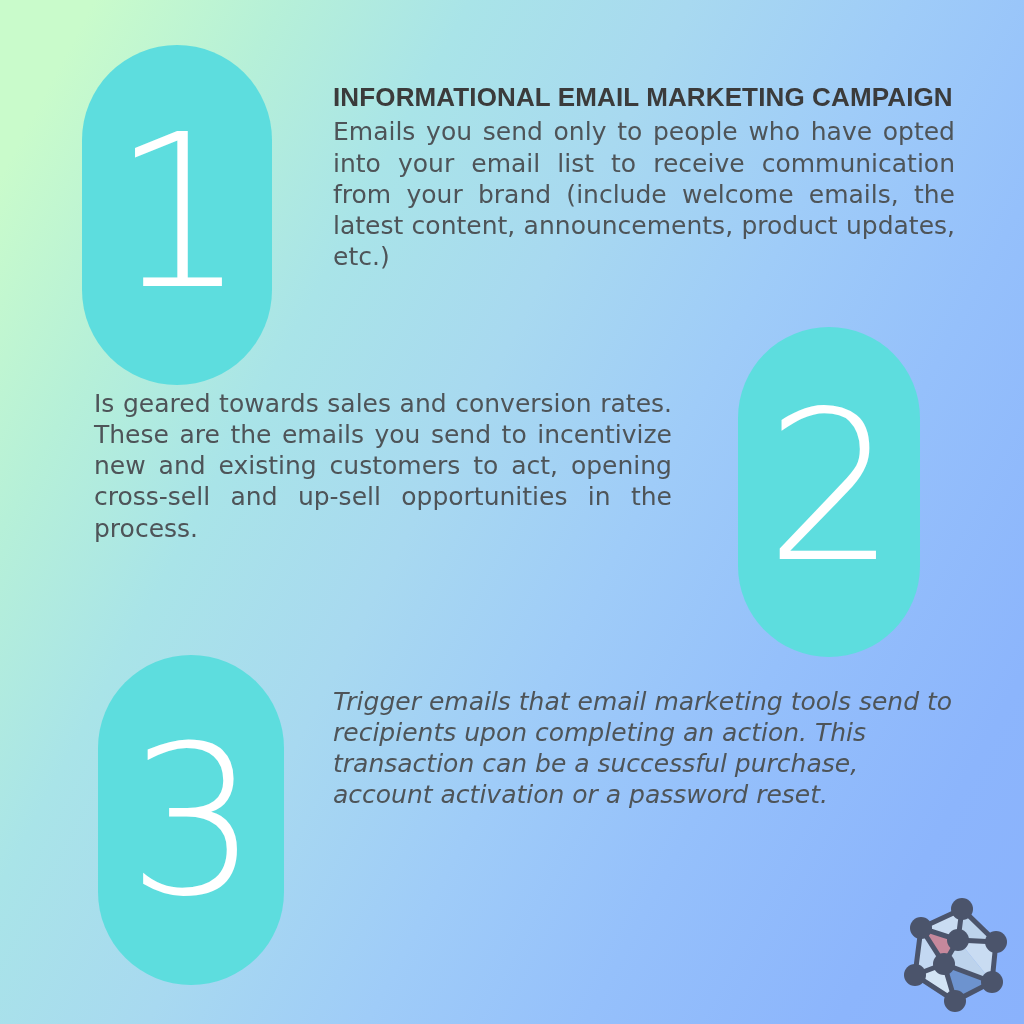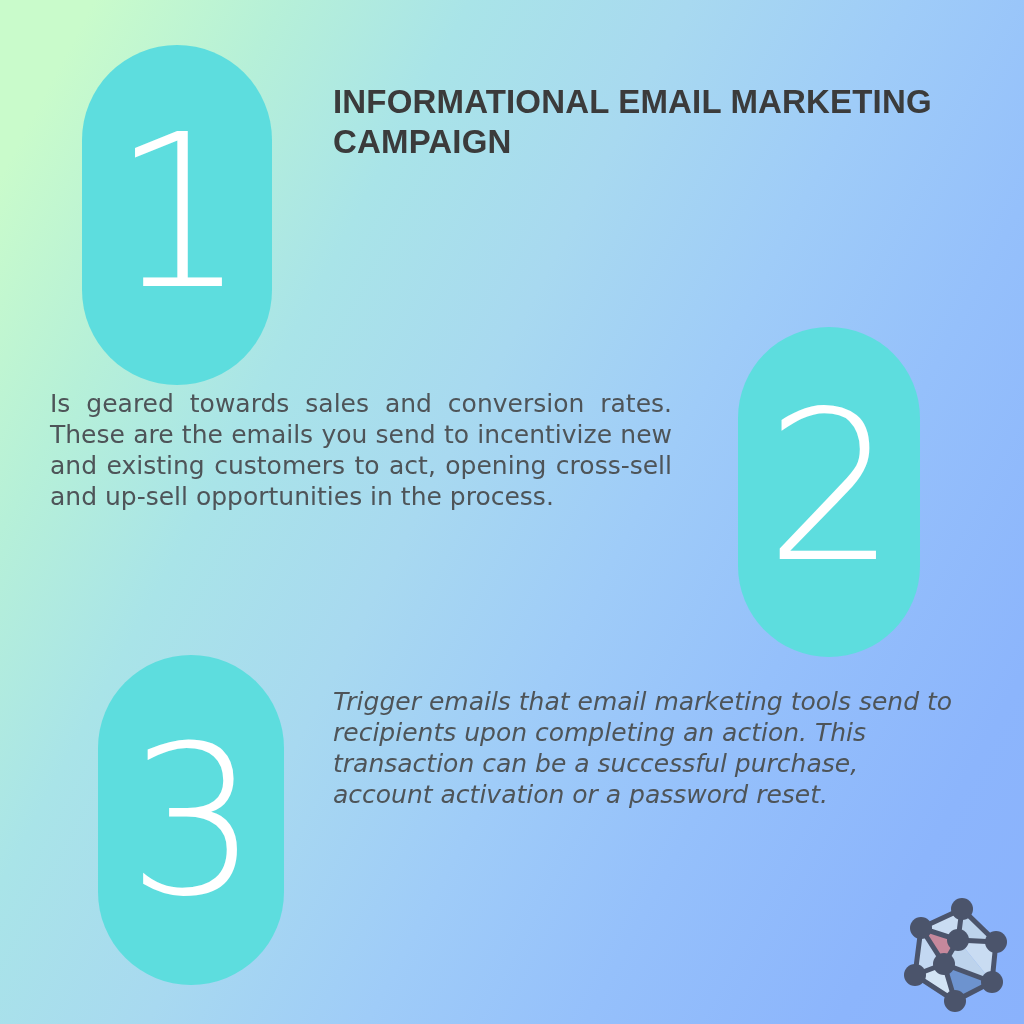--- a/index.html
+++ b/index.html
@@ -57,42 +57,42 @@
   #pill-2 .pill-num { font-size: 206px; transform: translateY(-4px); }
   #pill-3 .pill-num { font-size: 206px; transform: translateY(2px); }
 
   
   .block {
     position: absolute;
   }
   .block-heading {
     font-family: "Liberation Sans", sans-serif;
     font-weight: bold;
-    font-size: 33px;
+    font-size: 26px;
     line-height: 1.21;
     letter-spacing: 0.005em;
     color: #3b3b3b;
     margin: 0 0 3px 0;
     text-transform: uppercase;
   }
   .block-body {
     font-family: "DejaVu Sans", sans-serif;
     font-weight: 400;
     font-size: 25px;
     line-height: 1.245;
     color: #4e5458;
     margin: 0;
   }
 
   #block-1 { left: 333px; top: 82px;  width: 622px; }
   #block-1 .block-body { text-align: justify; }
 
   #block-2 { left: 50px;  top: 388px; width: 622px; }
   #block-2 .block-heading { text-align: right; }
-  #block-2 .block-body    { text-align: justify; }
+  #block-2 .block-body    { text-align: justify; margin-left: 44px; }
 
   #block-3 { left: 333px; top: 686px; width: 620px; }
   #block-3 .block-body { text-align: left; font-style: italic; }
 
   
   #brand-logo {
     position: absolute;
     left: 896px;
     top: 896px;
     width: 122px;
@@ -103,20 +103,21 @@
 <body>
 
 <div id="infographic">
 
   <div class="pill" id="pill-1">
     <span class="pill-num">1</span>
   </div>
 
   <div class="block" id="block-1">
     <h2 class="block-heading">INFORMATIONAL EMAIL MARKETING CAMPAIGN</h2>
+    <p class="block-body">Emails you send only to people who have opted into your email list to receive communication from your brand (include welcome emails, the latest content, announcements, product updates, etc.)</p>
   </div>
 
   <div class="pill" id="pill-2">
     <span class="pill-num">2</span>
   </div>
 
   <div class="block" id="block-2">
     <p class="block-body">Is geared towards sales and conversion rates. These are the emails you send to incentivize new and existing customers to act, opening cross-sell and up-sell opportunities in the process.</p>
   </div>
 

